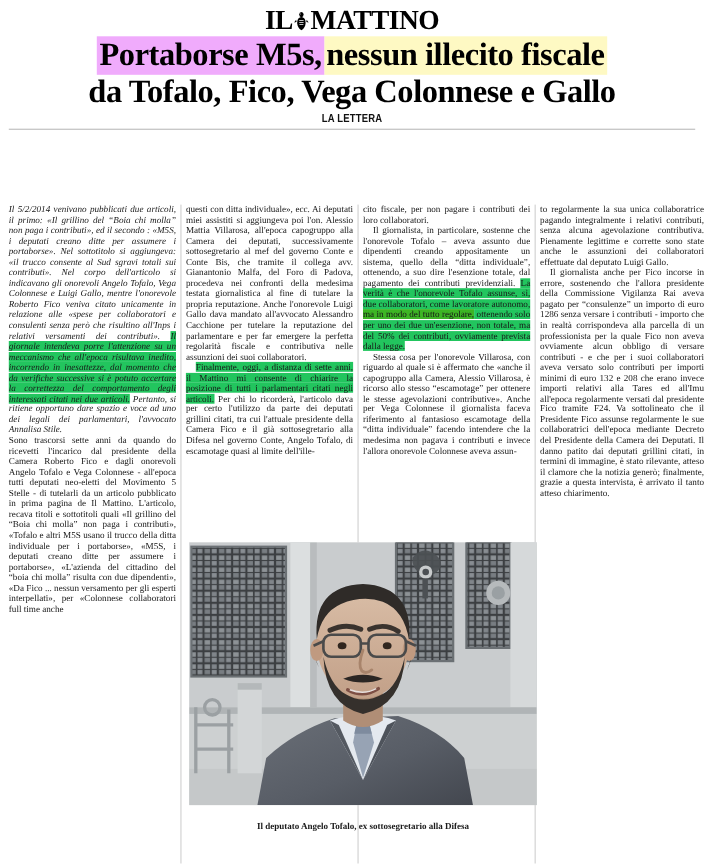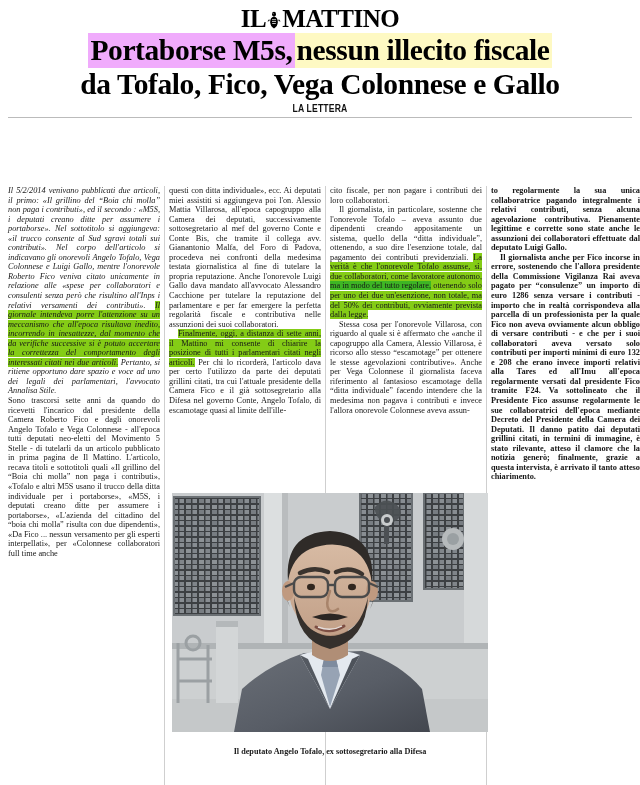--- a/index.html
+++ b/index.html
@@ -54,23 +54,23 @@
   .col{
     position:absolute;top:0;width:152px;
     font-size:8.3px;line-height:9.55px;text-align:justify;
     color:#171717;
   }
   .col p{margin:0;text-indent:9px;}
   .col p.noindent{text-indent:0;}
   .col1{left:0;}
   .col2{left:161px;}
   .col3{left:322px;}
-  .col4{left:483px;width:149px;font-weight:bold;}
+  .col4{left:483px;width:149px;}
   .col .ital{font-style:italic;}
-  .mark-y{background:#84cc16;}
+  .mark-y{background:#22c55e;}
   .mark-g{background:#3DB524;}
   .coldiv{
     position:absolute;top:0;width:0;border-left:1px solid #cfcfcf;height:100%;
   }
 
   
   .photo-block{
     position:absolute;left:172px;top:493px;width:316px;
   }
   .photo{

